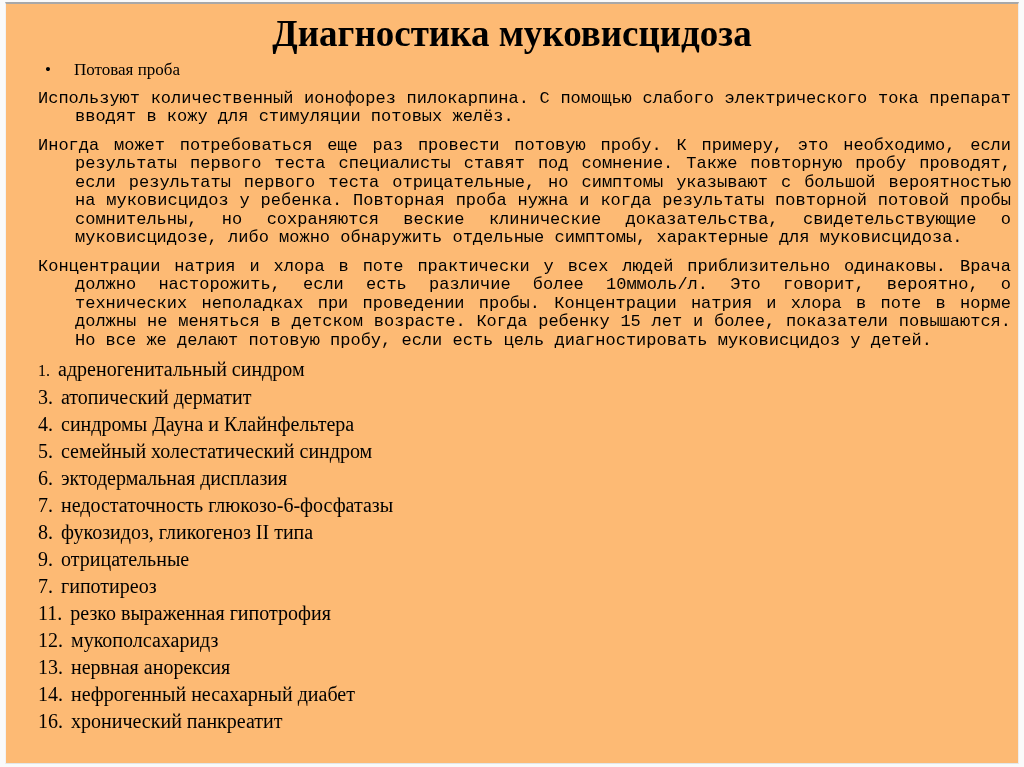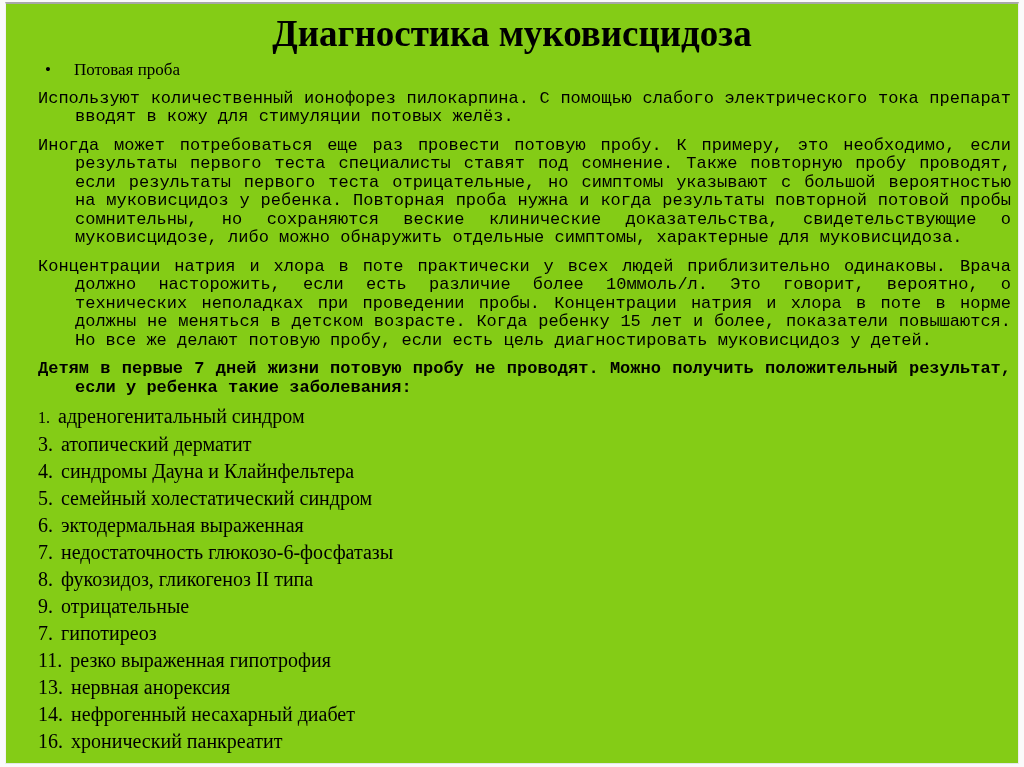--- a/index.html
+++ b/index.html
@@ -6,21 +6,21 @@
   html, body {
     width: 1024px; height: 767px;
     background: #fafafa;
     font-family: "Liberation Serif", serif;
     color: #000000;
     overflow: hidden;
   }
   .slide {
     position: absolute;
     left: 5px; top: 2px; right: 5px; bottom: 3px;
-    background: #84cc16;
+    background: #fdba74;
     border-top: 2px solid #a8a8a8;
     border-left: 1px solid #f2f2f2;
     border-right: 1px solid #ededed;
     border-bottom: 1px solid #e2e7e9;
     overflow: hidden;
   }
   .title {
     margin-top: 8px;
     text-align: center;
     font-size: 37px;
@@ -73,33 +73,33 @@
     <div class="bullet-row">
       <span class="bullet">•</span><span>Потовая проба</span>
     </div>
 
     <p class="para">Используют количественный ионофорез пилокарпина. С помощью слабого электрического тока препарат вводят в кожу для стимуляции потовых желёз.</p>
 
     <p class="para">Иногда может потребоваться еще раз провести потовую пробу. К примеру, это необходимо, если результаты первого теста специалисты ставят под сомнение. Также повторную пробу проводят, если результаты первого теста отрицательные, но симптомы указывают с большой вероятностью на муковисцидоз у ребенка. Повторная проба нужна и когда результаты повторной потовой пробы сомнительны, но сохраняются веские клинические доказательства, свидетельствующие о муковисцидозе, либо можно обнаружить отдельные симптомы, характерные для муковисцидоза.</p>
 
     <p class="para">Концентрации натрия и хлора в поте практически у всех людей приблизительно одинаковы. Врача должно насторожить, если есть различие более 10ммоль/л. Это говорит, вероятно, о технических неполадках при проведении пробы. Концентрации натрия и хлора в поте в норме должны не меняться в детском возрасте. Когда ребенку 15 лет и более, показатели повышаются. Но все же делают потовую пробу, если есть цель диагностировать муковисцидоз у детей.</p>
 
-    <p class="para bold">Детям в первые 7 дней жизни потовую пробу не проводят. Можно получить положительный результат, если у ребенка такие заболевания:</p>
 
   </div>
 
   <ol class="diag-list">
     <li><span class="num">1.</span><span class="txt">адреногенитальный синдром</span></li>
     <li><span class="num">3.</span><span class="txt">атопический дерматит</span></li>
     <li><span class="num">4.</span><span class="txt">синдромы Дауна и Клайнфельтера</span></li>
     <li><span class="num">5.</span><span class="txt">семейный холестатический синдром</span></li>
-    <li><span class="num">6.</span><span class="txt">эктодермальная выраженная</span></li>
+    <li><span class="num">6.</span><span class="txt">эктодермальная дисплазия</span></li>
     <li><span class="num">7.</span><span class="txt">недостаточность глюкозо-6-фосфатазы</span></li>
     <li><span class="num">8.</span><span class="txt">фукозидоз, гликогеноз II типа</span></li>
     <li><span class="num">9.</span><span class="txt">отрицательные</span></li>
     <li><span class="num">7.</span><span class="txt">гипотиреоз</span></li>
     <li><span class="num">11.</span><span class="txt">резко выраженная гипотрофия</span></li>
+    <li><span class="num">12.</span><span class="txt">мукополсахаридз</span></li>
     <li><span class="num">13.</span><span class="txt">нервная анорексия</span></li>
     <li><span class="num">14.</span><span class="txt">нефрогенный несахарный диабет</span></li>
     <li><span class="num">16.</span><span class="txt">хронический панкреатит</span></li>
   </ol>
 
 </div>
 
 </body></html>

